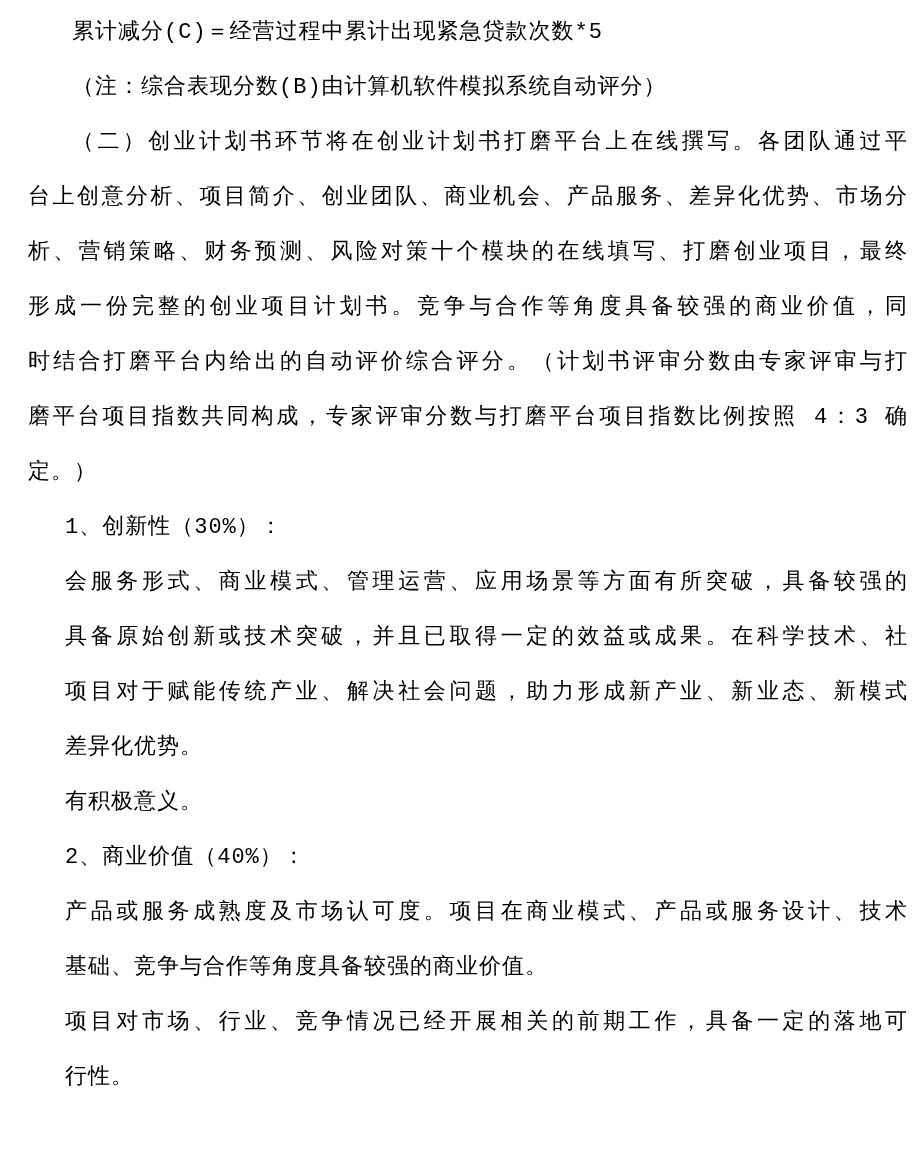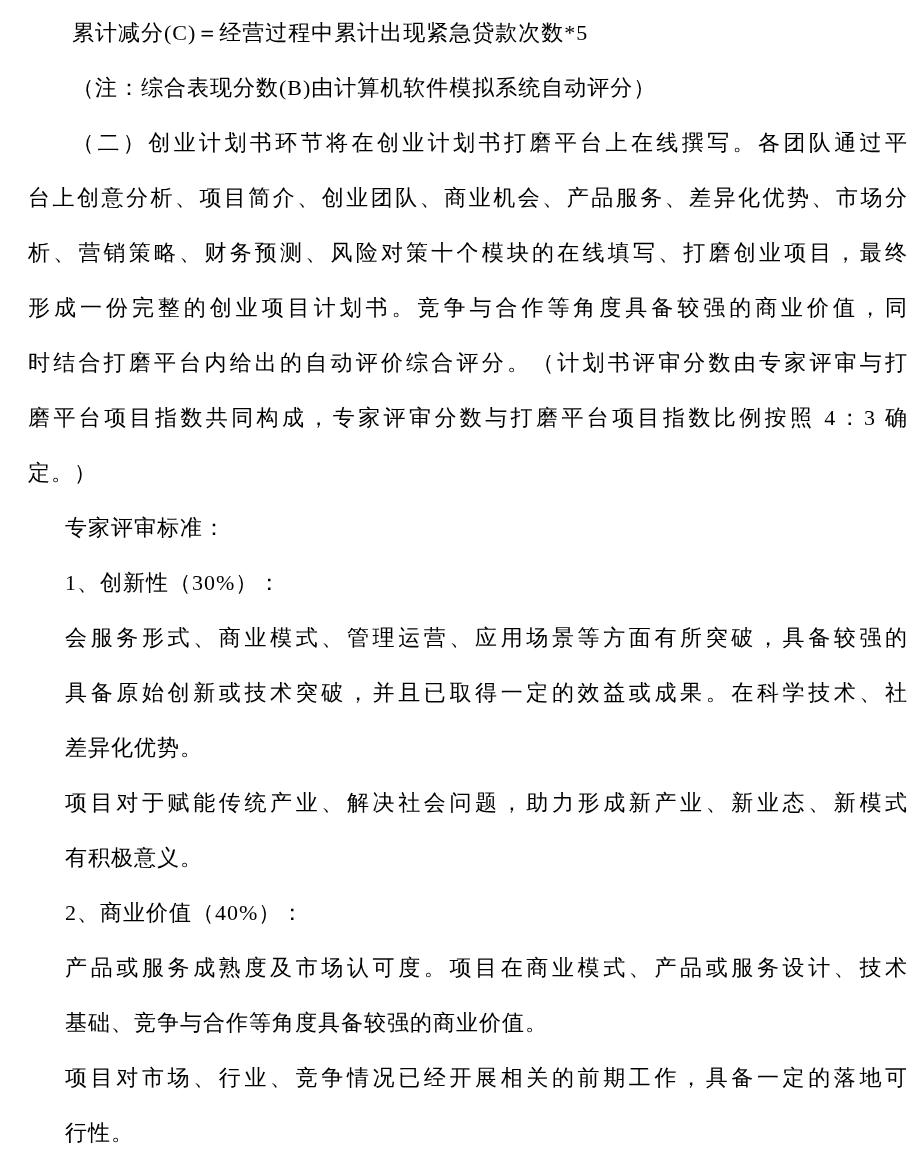--- a/index.html
+++ b/index.html
@@ -8,21 +8,21 @@
       background: #ffffff;
     }
     .page {
       position: relative;
       width: 920px;
       height: 1168px;
       box-sizing: border-box;
       padding: 5px 12px 0 28px;
       background: #ffffff;
       color: #000000;
-      font-family: Liberation Serif, serif;
+      font-family: Liberation Mono, monospace;
       font-size: 22px;
       overflow: hidden;
     }
     .line {
       height: 55px;
       line-height: 55px;
       letter-spacing: 1px;
       white-space: nowrap;
     }
     
@@ -50,25 +50,24 @@
 <div class="page">
   <div class="line ind l">累计减分(C)＝经营过程中累计出现紧急贷款次数*5</div>
   <div class="line ind l">（注：综合表现分数(B)由计算机软件模拟系统自动评分）</div>
   <div class="line ind j">（二）创业计划书环节将在创业计划书打磨平台上在线撰写。各团队通过平</div>
   <div class="line j">台上创意分析、项目简介、创业团队、商业机会、产品服务、差异化优势、市场分</div>
   <div class="line j">析、营销策略、财务预测、风险对策十个模块的在线填写、打磨创业项目，最终</div>
   <div class="line j">形成一份完整的创业项目计划书。竞争与合作等角度具备较强的商业价值，同</div>
   <div class="line j">时结合打磨平台内给出的自动评价综合评分。（计划书评审分数由专家评审与打</div>
   <div class="line j">磨平台项目指数共同构成，专家评审分数与打磨平台项目指数比例按照 4：3 确</div>
   <div class="line l">定。）</div>
-  <div class="line blk l">专家评审标准：</div>
   <div class="line blk l">1、创新性（30%）：</div>
   <div class="line blk j">会服务形式、商业模式、管理运营、应用场景等方面有所突破，具备较强的</div>
   <div class="line blk j">具备原始创新或技术突破，并且已取得一定的效益或成果。在科学技术、社</div>
+  <div class="line blk j">项目对于赋能传统产业、解决社会问题，助力形成新产业、新业态、新模式</div>
   <div class="line blk l">差异化优势。</div>
-  <div class="line blk j">项目对于赋能传统产业、解决社会问题，助力形成新产业、新业态、新模式</div>
   <div class="line blk l">有积极意义。</div>
   <div class="line blk l">2、商业价值（40%）：</div>
   <div class="line blk j">产品或服务成熟度及市场认可度。项目在商业模式、产品或服务设计、技术</div>
   <div class="line blk l">基础、竞争与合作等角度具备较强的商业价值。</div>
   <div class="line blk j">项目对市场、行业、竞争情况已经开展相关的前期工作，具备一定的落地可</div>
   <div class="line blk l">行性。</div>
 </div>
 
 </body></html>

